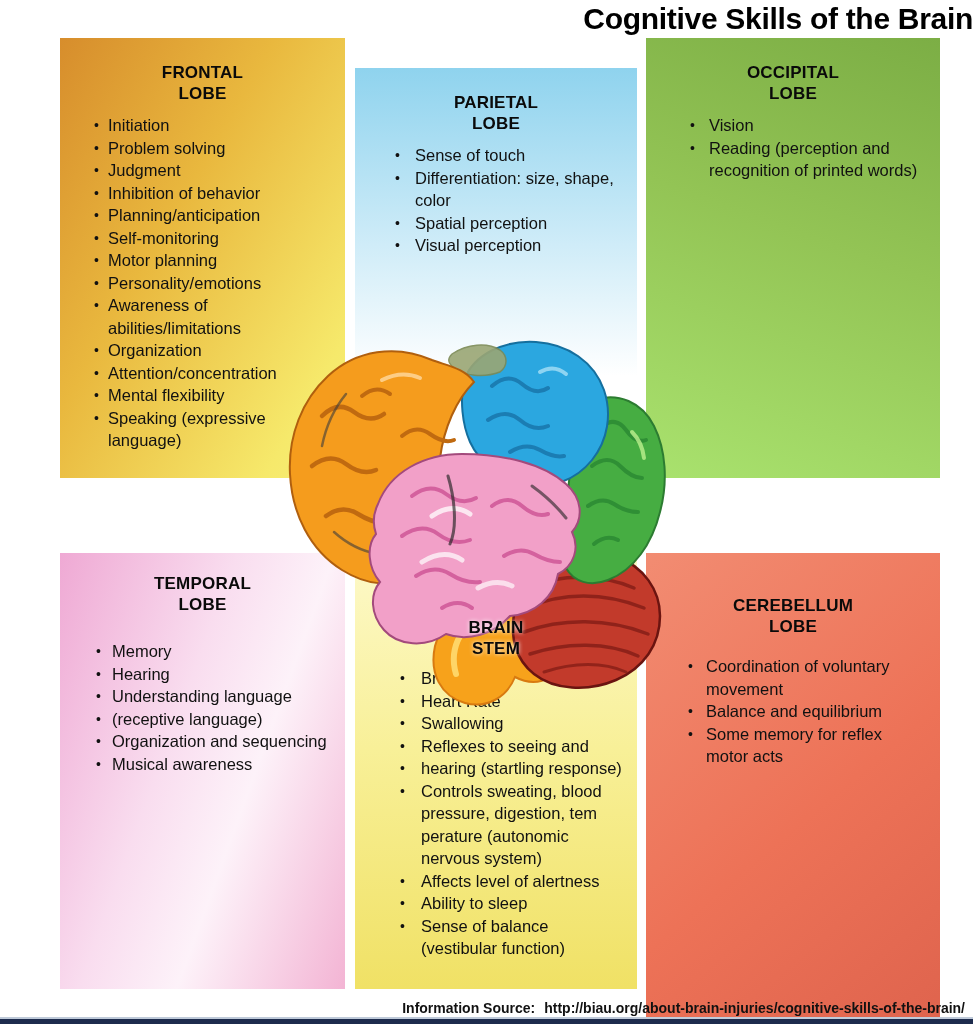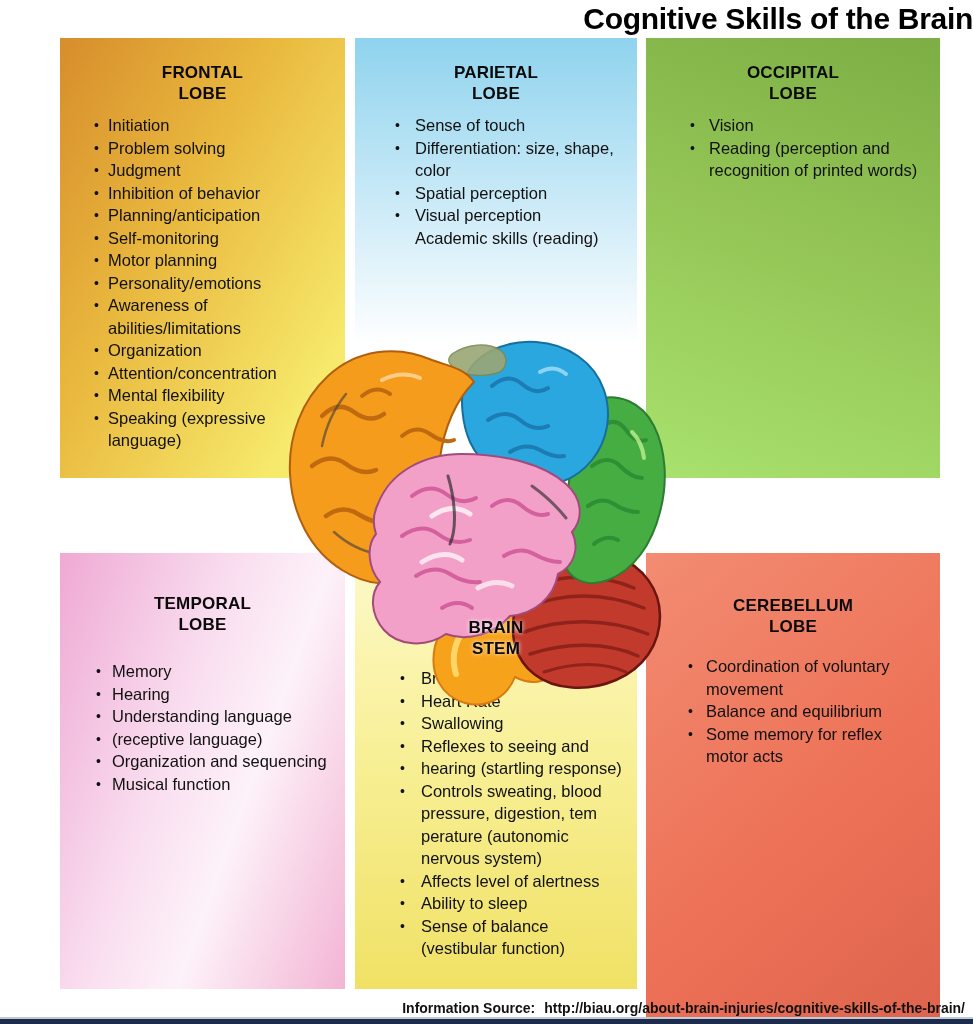--- a/index.html
+++ b/index.html
@@ -23,21 +23,21 @@
 
   
   .frontal   {left:60px; top:38px; width:285px;height:440px;}
   .parietal  {left:355px;top:38px; width:282px;height:440px;}
   .occipital {left:646px;top:38px; width:294px;height:440px;}
   .temporal  {left:60px; top:553px;width:285px;height:436px;}
   .brainstem {left:355px;top:553px;width:282px;height:436px;}
   .cerebellum{left:646px;top:553px;width:294px;height:552px;}
 
   .frontal h2, .parietal h2, .occipital h2{padding-top:24px;}
-  .temporal h2{padding-top:40px;}
+  .temporal h2{padding-top:20px;}
   .brainstem h2{padding-top:64px;position:relative;z-index:3;text-shadow:0 0 4px rgba(255,255,255,.9);}
   .cerebellum h2{padding-top:42px;}
 
   .frontal .list   {margin-top:10px;padding:0 6px 0 34px;}
   .frontal .dot    {width:14px;}
   .parietal .list  {margin-top:10px;padding:0 8px 0 40px;}
   .parietal .dot   {width:20px;}
   .occipital .list {margin-top:10px;padding:0 12px 0 44px;}
   .occipital .dot  {width:19px;}
   .temporal .list  {margin-top:25px;padding:0 6px 0 36px;}
@@ -119,43 +119,39 @@
           <span class="dot">•</span>
           <span class="txt">Mental flexibility</span>
         </div>
         <div class="li">
           <span class="dot">•</span>
           <span class="txt">Speaking (expressive language)</span>
         </div>
       </div>
   </section>
 
-  <section class="panel parietal" style="background: linear-gradient(rgb(143, 211, 238) 0%, rgb(207, 236, 248) 40%, rgb(255, 255, 255) 70%, rgb(255, 255, 255) 100%);">
+  <section class="panel parietal" style="background: linear-gradient(rgb(143, 211, 238) 0%, rgb(207, 236, 248) 40%, rgb(255, 255, 255) 70%, rgb(255, 255, 255) 100%); margin-top: 30px;">
     <h2>PARIETAL
 LOBE</h2>
     <div class="list">
         <div class="li">
           <span class="dot">•</span>
           <span class="txt">Sense of touch</span>
         </div>
         <div class="li">
           <span class="dot">•</span>
           <span class="txt">Differentiation: size, shape, color</span>
         </div>
         <div class="li">
           <span class="dot">•</span>
           <span class="txt">Spatial perception</span>
         </div>
         <div class="li">
           <span class="dot">•</span>
           <span class="txt">Visual perception</span>
-        </div>
-        <div class="li">
-          <span class="dot"></span>
-          <span class="txt">Academic skills (reading)</span>
         </div>
       </div>
   </section>
 
   <section class="panel occipital" style="background: linear-gradient(200deg, rgb(124, 174, 69) 0%, rgb(147, 196, 85) 45%, rgb(169, 226, 110) 100%);">
     <h2>OCCIPITAL
 LOBE</h2>
     <div class="list">
         <div class="li">
           <span class="dot">•</span>
@@ -187,21 +183,21 @@
         <div class="li">
           <span class="dot">•</span>
           <span class="txt">(receptive language)</span>
         </div>
         <div class="li">
           <span class="dot">•</span>
           <span class="txt">Organization and sequencing</span>
         </div>
         <div class="li">
           <span class="dot">•</span>
-          <span class="txt">Musical function</span>
+          <span class="txt">Musical awareness</span>
         </div>
       </div>
   </section>
 
   <section class="panel brainstem" style="background: linear-gradient(rgb(253, 249, 201) 0%, rgb(248, 240, 152) 45%, rgb(240, 225, 101) 100%);">
     <h2>BRAIN
 STEM</h2>
     <div class="list">
         <div class="li">
           <span class="dot">•</span>

